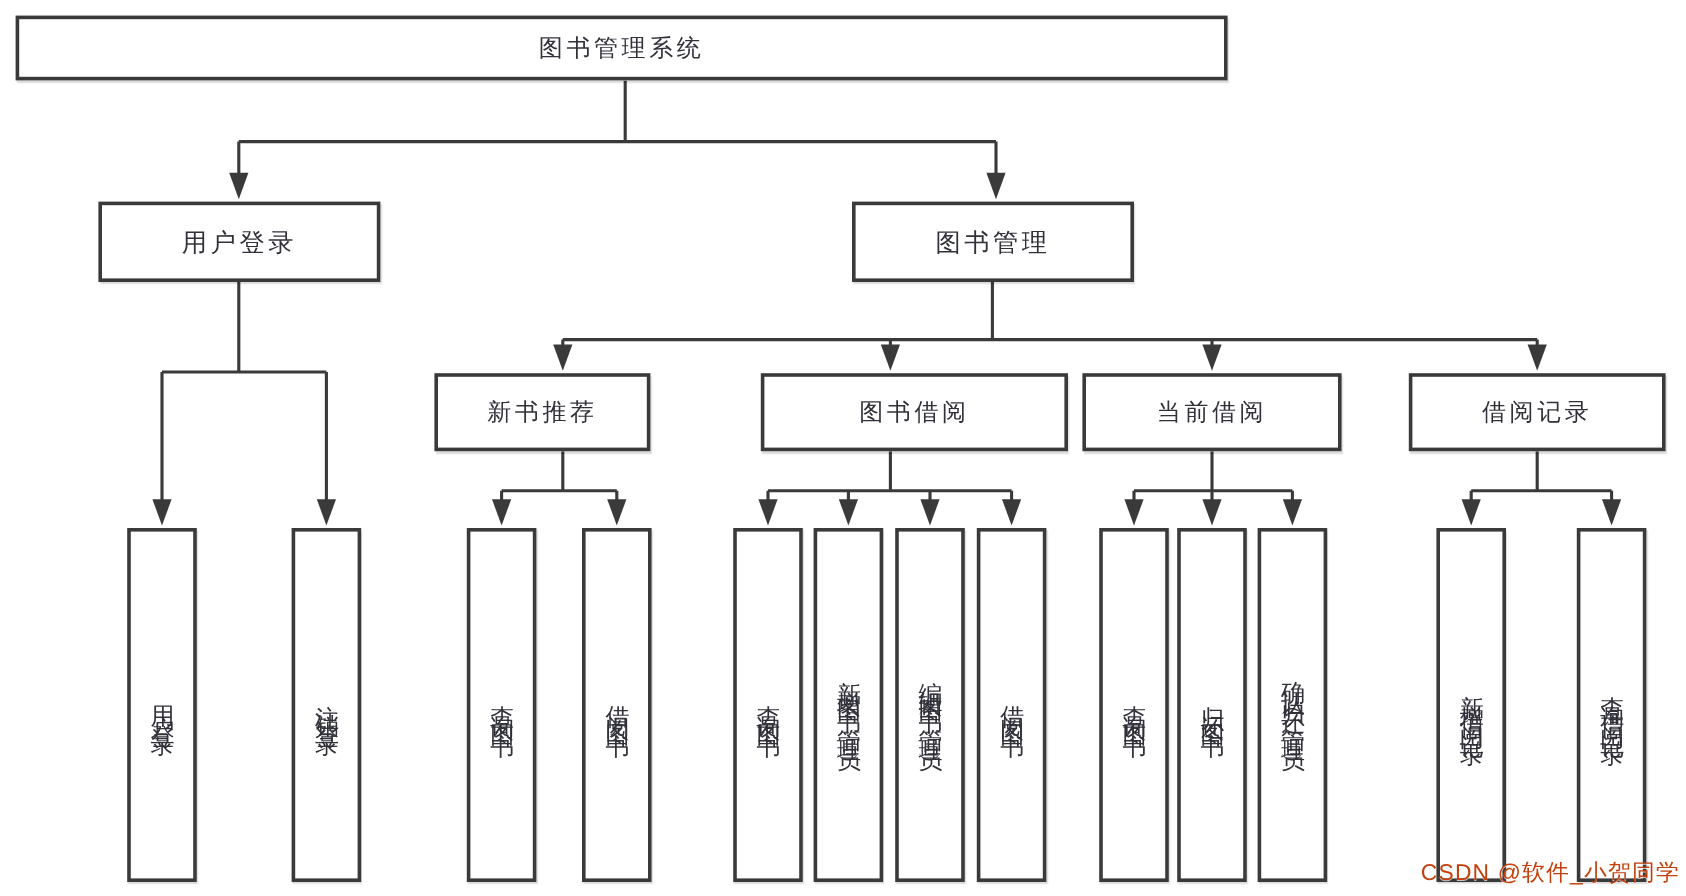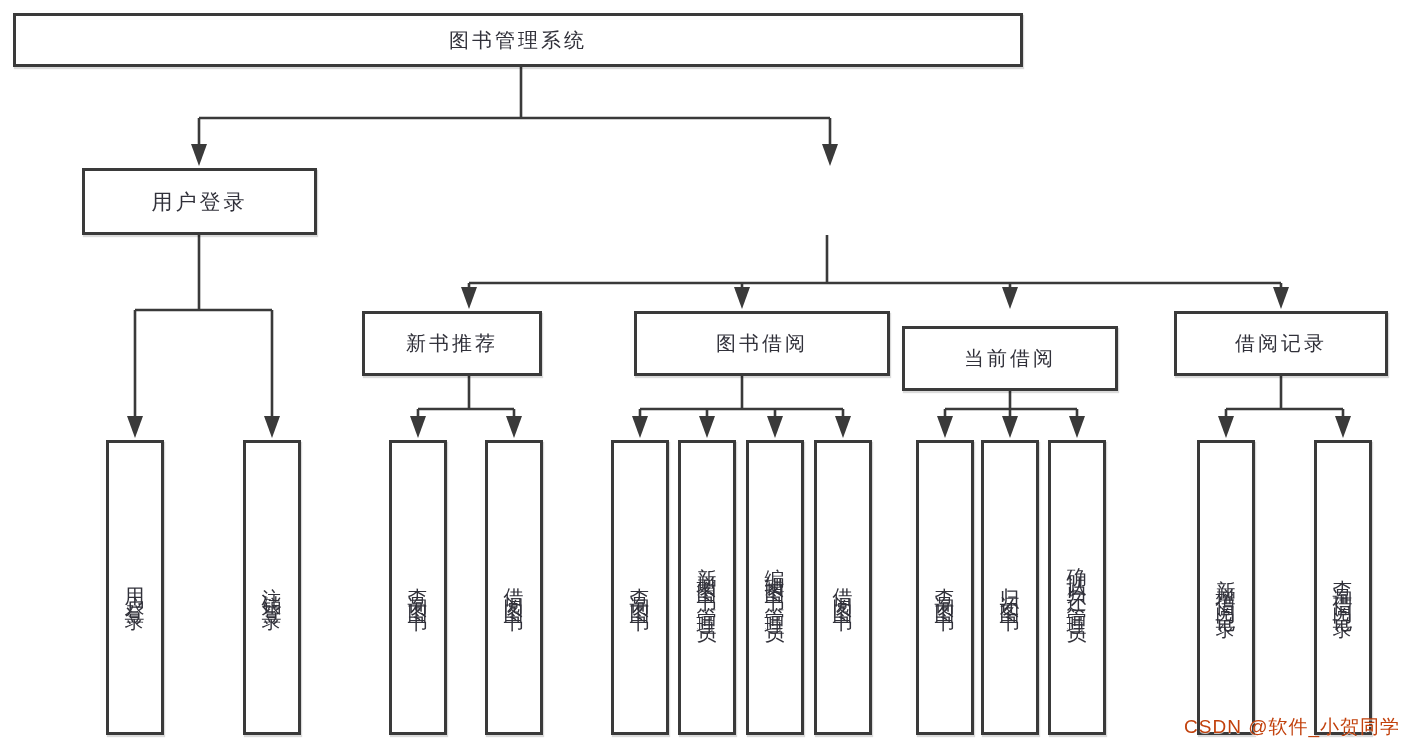--- a/index.html
+++ b/index.html
@@ -81,24 +81,25 @@
       <polygon points="1002,416 1018,416 1010,438"></polygon>
       <polygon points="1069,416 1085,416 1077,438"></polygon>
       <polygon points="1218,416 1234,416 1226,438"></polygon>
       <polygon points="1335,416 1351,416 1343,438"></polygon>
     </g>
   </svg>
 
   <div class="node node-h root">图书管理系统</div>
 
   <div class="node node-h lvl2" style="left:82px;width:235px;">用户登录</div>
+  <div class="node node-h lvl2" style="left:710px;width:235px;">图书管理</div>
 
   <div class="node node-h lvl3" style="left:362px;width:180px;">新书推荐</div>
   <div class="node node-h lvl3" style="left:634px;width:256px;">图书借阅</div>
-  <div class="node node-h lvl3" style="left:902px;width:216px;margin-top:15px;">当前借阅</div>
+  <div class="node node-h lvl3" style="left:902px;width:216px;">当前借阅</div>
   <div class="node node-h lvl3" style="left:1174px;width:214px;">借阅记录</div>
 
   <div class="node leaf" style="left:106px;">
     <span class="vtext">用户登录</span>
   </div>
   <div class="node leaf" style="left:243px;">
     <span class="vtext">注销登录</span>
   </div>
   <div class="node leaf" style="left:389px;">
     <span class="vtext">查询图书</span>

